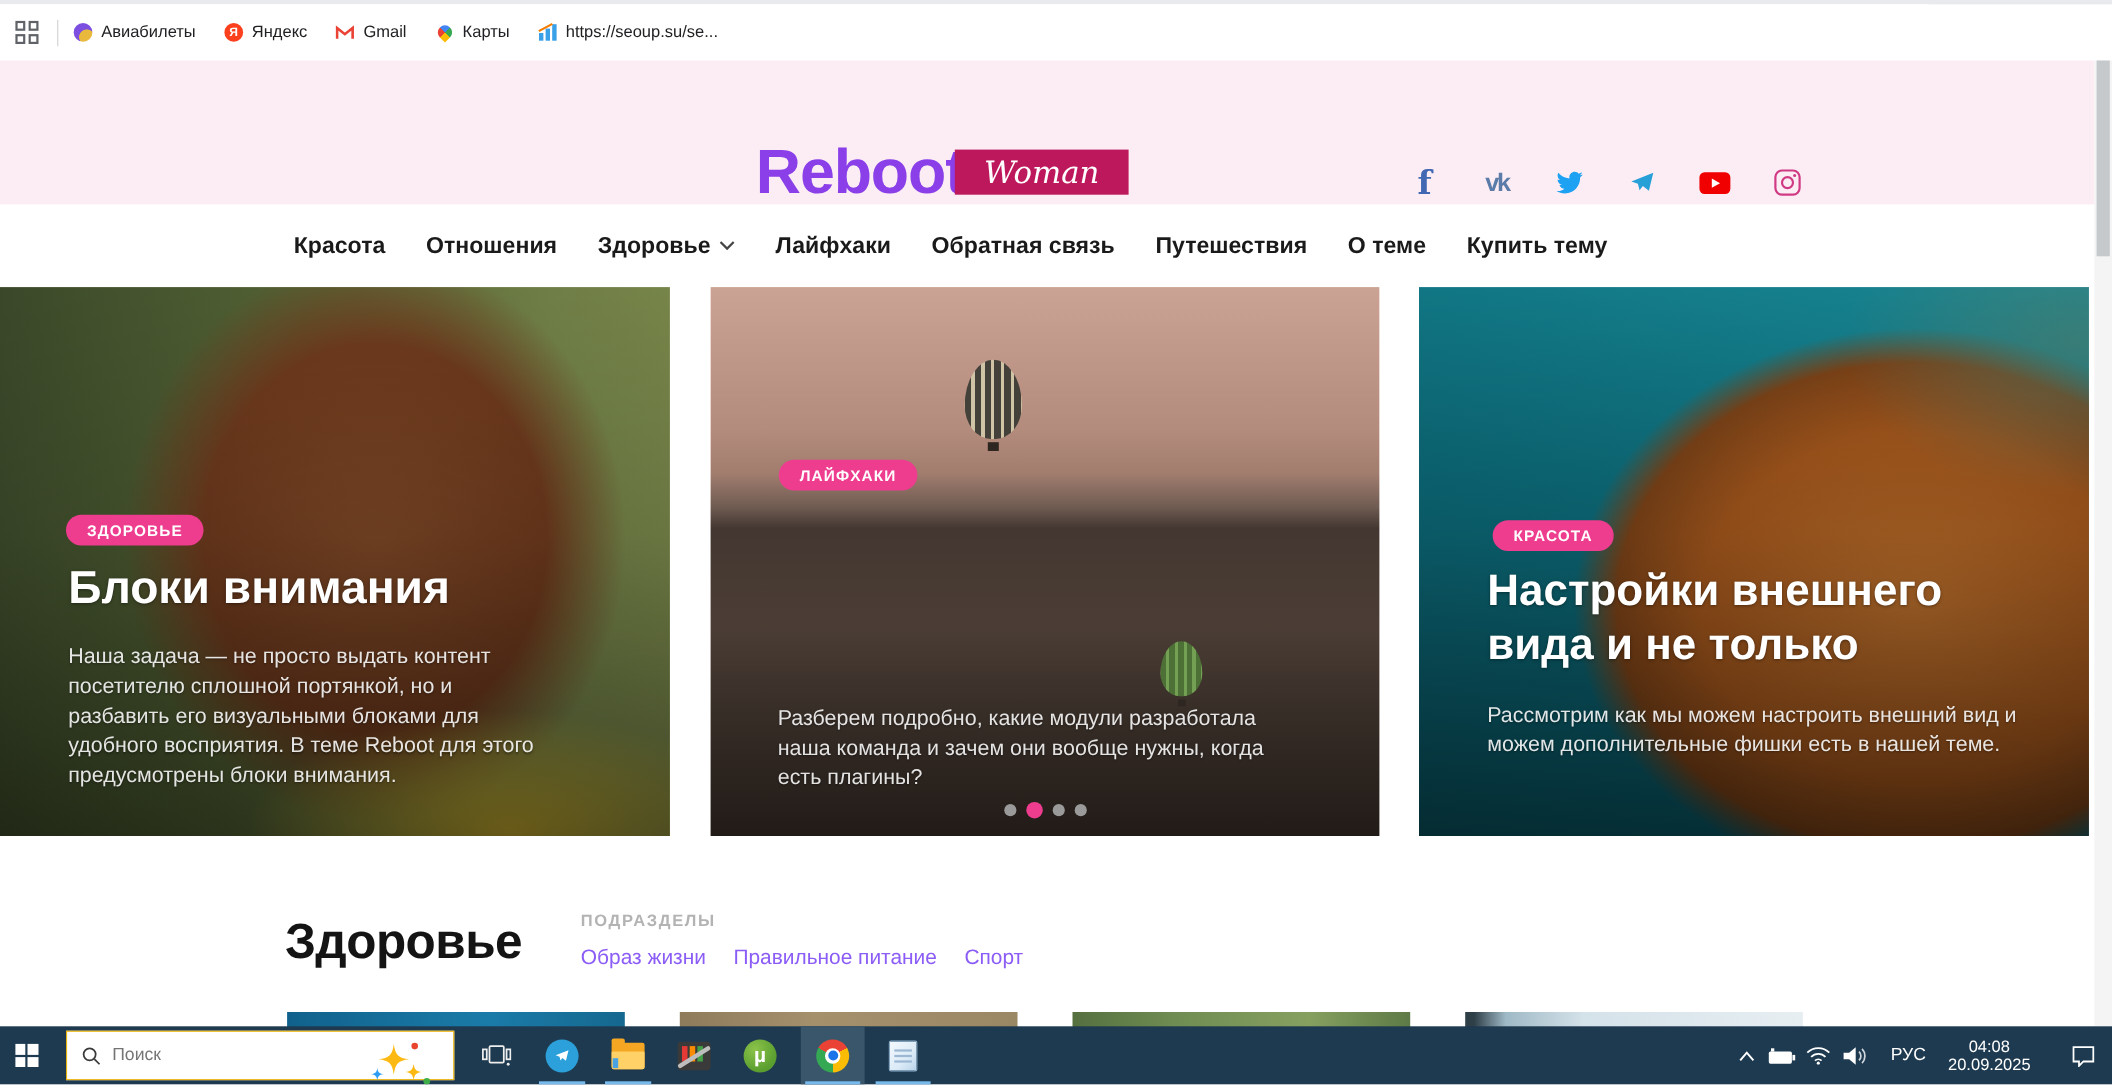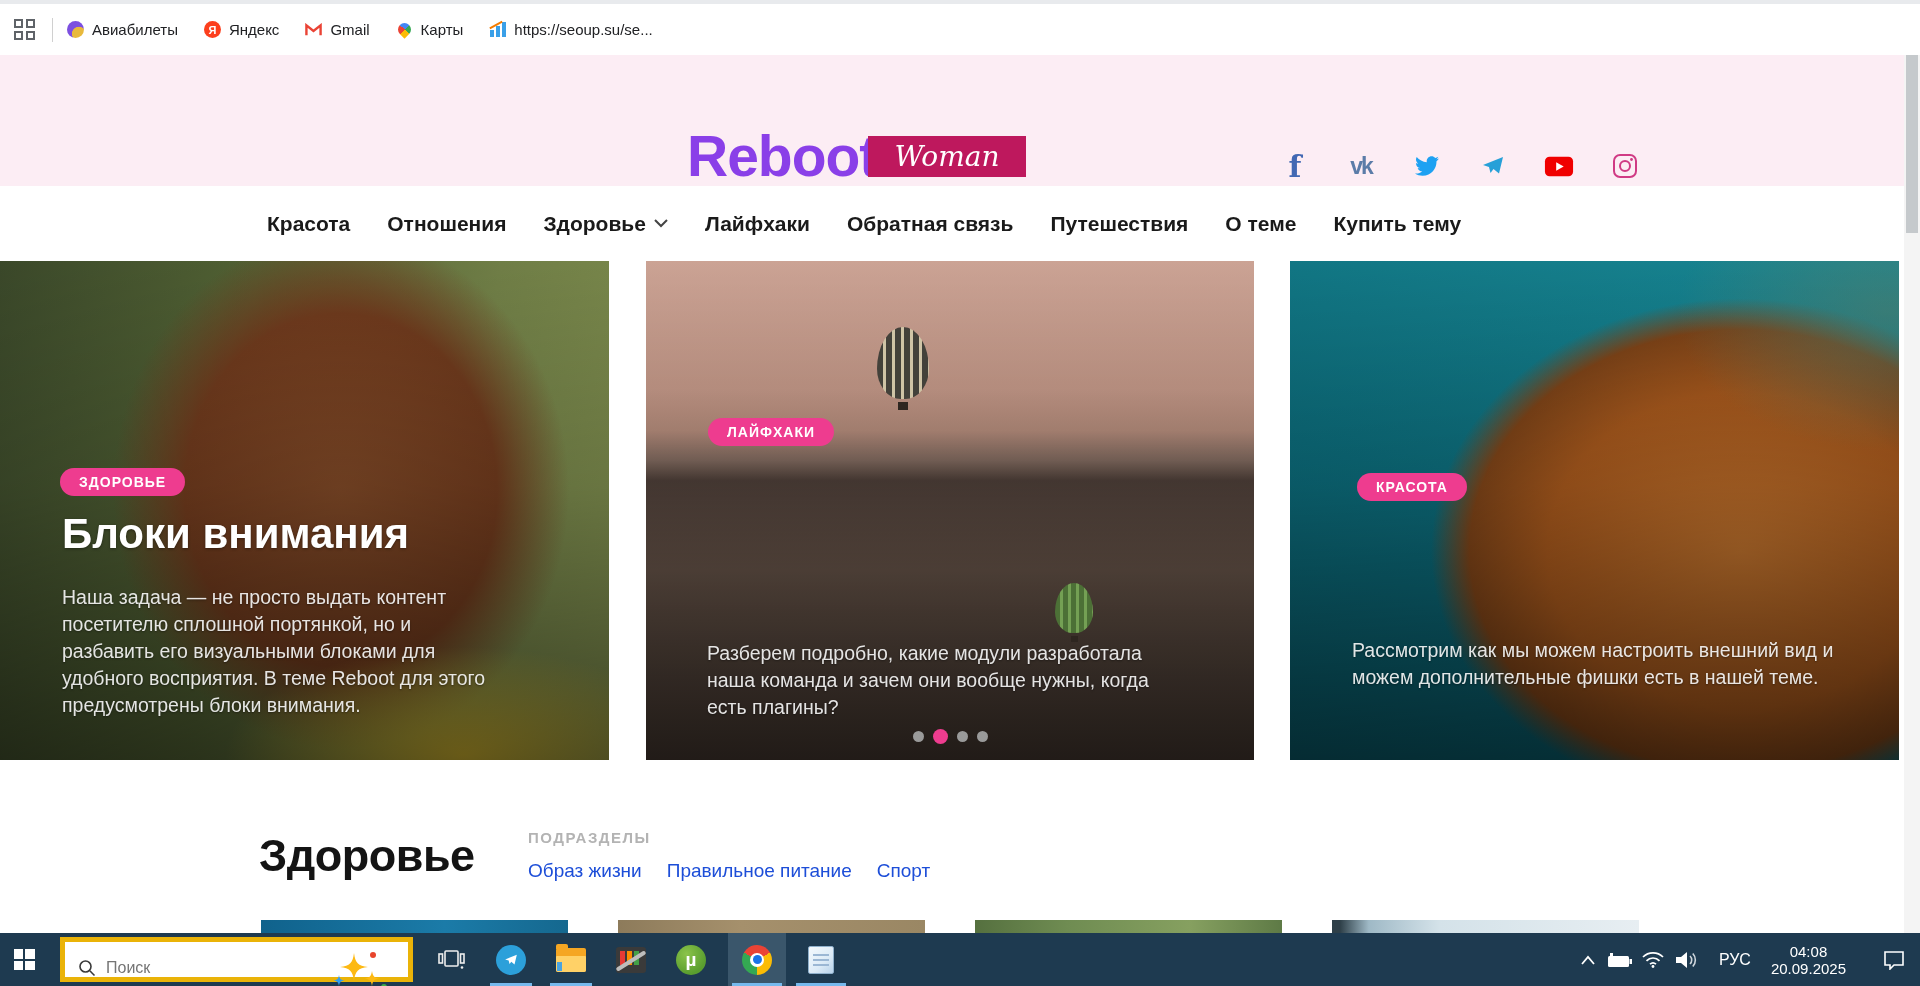--- a/index.html
+++ b/index.html
@@ -93,21 +93,21 @@
     display:flex; justify-content:center; align-items:center; gap:9px; }
   .dot { width:11px; height:11px; border-radius:50%; background:#9a9a9a; cursor:pointer; }
   .dot.active { width:15px; height:15px; background:#ee3c8f; }
 
   
   .sec-title { position:absolute; left:259px; top:830px; font-size:45px; font-weight:800;
     letter-spacing:-.5px; color:#141414; }
   .sec-label { position:absolute; left:528px; top:829px; font-size:15px; letter-spacing:1.5px;
     color:#b3b3b3; font-weight:bold; }
   .sec-links { position:absolute; left:528px; top:860px; display:flex; gap:25px; }
-  .sec-link { font-size:19px; color:#1d4ed8; cursor:pointer; white-space:nowrap; }
+  .sec-link { font-size:19px; color:#8b5cf6; cursor:pointer; white-space:nowrap; }
 
   
   .thumb { position:absolute; top:920px; height:14px; width:307px; }
   .th-1 { left:261px; background:linear-gradient(90deg,#10628c,#1b7ba8 60%,#15688f); }
   .th-2 { left:618px; background:linear-gradient(90deg,#8d7b5b,#a5906c 40%,#9a8764); }
   .th-3 { left:975px; background:linear-gradient(90deg,#55703f,#6f8c52 30%,#86a060 70%,#5e7a46); }
   .th-4 { left:1332px; background:linear-gradient(90deg,#2e3f48 0 8px,#9fb9c6 12%,#d4e2e9 35%,#e7eef2); }
 
   
   .scrollbar { left:1904px; top:55px; width:16px; height:878px; background:#f4f4f4; }
@@ -115,21 +115,21 @@
     background:#c5c9cc; cursor:pointer; }
 
   
   .taskbar { left:0; top:933px; width:1920px; height:53px; background:#1e3a50; }
   .start-btn { position:absolute; left:0; top:0; width:48px; height:53px; display:flex;
     align-items:center; justify-content:center; cursor:pointer; }
   .win-logo { width:21px; height:21px; display:grid; grid-template-columns:9.5px 9.5px;
     grid-template-rows:9.5px 9.5px; gap:2px; }
   .win-logo i { background:#fff; display:block; }
   .tb-search { position:absolute; left:60px; top:4px; width:353px; height:45px; background:#fff;
-    border:5px solid #eab308; display:flex; align-items:flex-end; cursor:text; }
+    border:1px solid #eab308; display:flex; align-items:center; cursor:text; }
   .tb-search svg { margin:0 10px 0 13px; }
   .tb-search input { border:none; outline:none; font-size:16px; color:#444; width:200px;
     font-family:"Liberation Sans",sans-serif; background:transparent; }
   .sparkles { position:absolute; right:8px; top:5px; }
   .tb-app { position:absolute; top:0; height:53px; width:50px; display:flex; align-items:center;
     justify-content:center; cursor:pointer; }
   .tb-app.open::after { content:""; position:absolute; left:4px; right:4px; bottom:0;
     height:3px; background:#76b9ed; }
   .tb-app.focused { background:#3a566b; }
   .tg-circle { width:30px; height:30px; border-radius:50%; background:#2ca0da; display:flex;
@@ -292,20 +292,21 @@
   <span class="abs cat-badge" style="left:708px; top:418px; z-index:2;">ЛАЙФХАКИ</span>
   <div class="abs card-text" style="left:707px; top:640px; width:480px; z-index:2;">Разберем подробно, какие модули разработала наша команда и зачем они вообще нужны, когда есть плагины?</div>
   <div class="dots abs">
     <span class="dot"></span>
     <span class="dot active"></span>
     <span class="dot"></span>
     <span class="dot"></span>
   </div>
 
   <span class="abs cat-badge" style="left:1357px; top:473px; z-index:2;">КРАСОТА</span>
+  <div class="abs card-title" style="left:1352px; top:513px; font-size:40px; width:450px; z-index:2;">Настройки внешнего вида и не только</div>
   <div class="abs card-text" style="left:1352px; top:637px; width:500px; z-index:2;">Рассмотрим как мы можем настроить внешний вид и можем дополнительные фишки есть в нашей теме.</div>
 
   <div class="sec-title">Здоровье</div>
   <div class="sec-label">ПОДРАЗДЕЛЫ</div>
   <div class="sec-links">
     <span class="sec-link">Образ жизни</span>
     <span class="sec-link">Правильное питание</span>
     <span class="sec-link">Спорт</span>
   </div>
 

